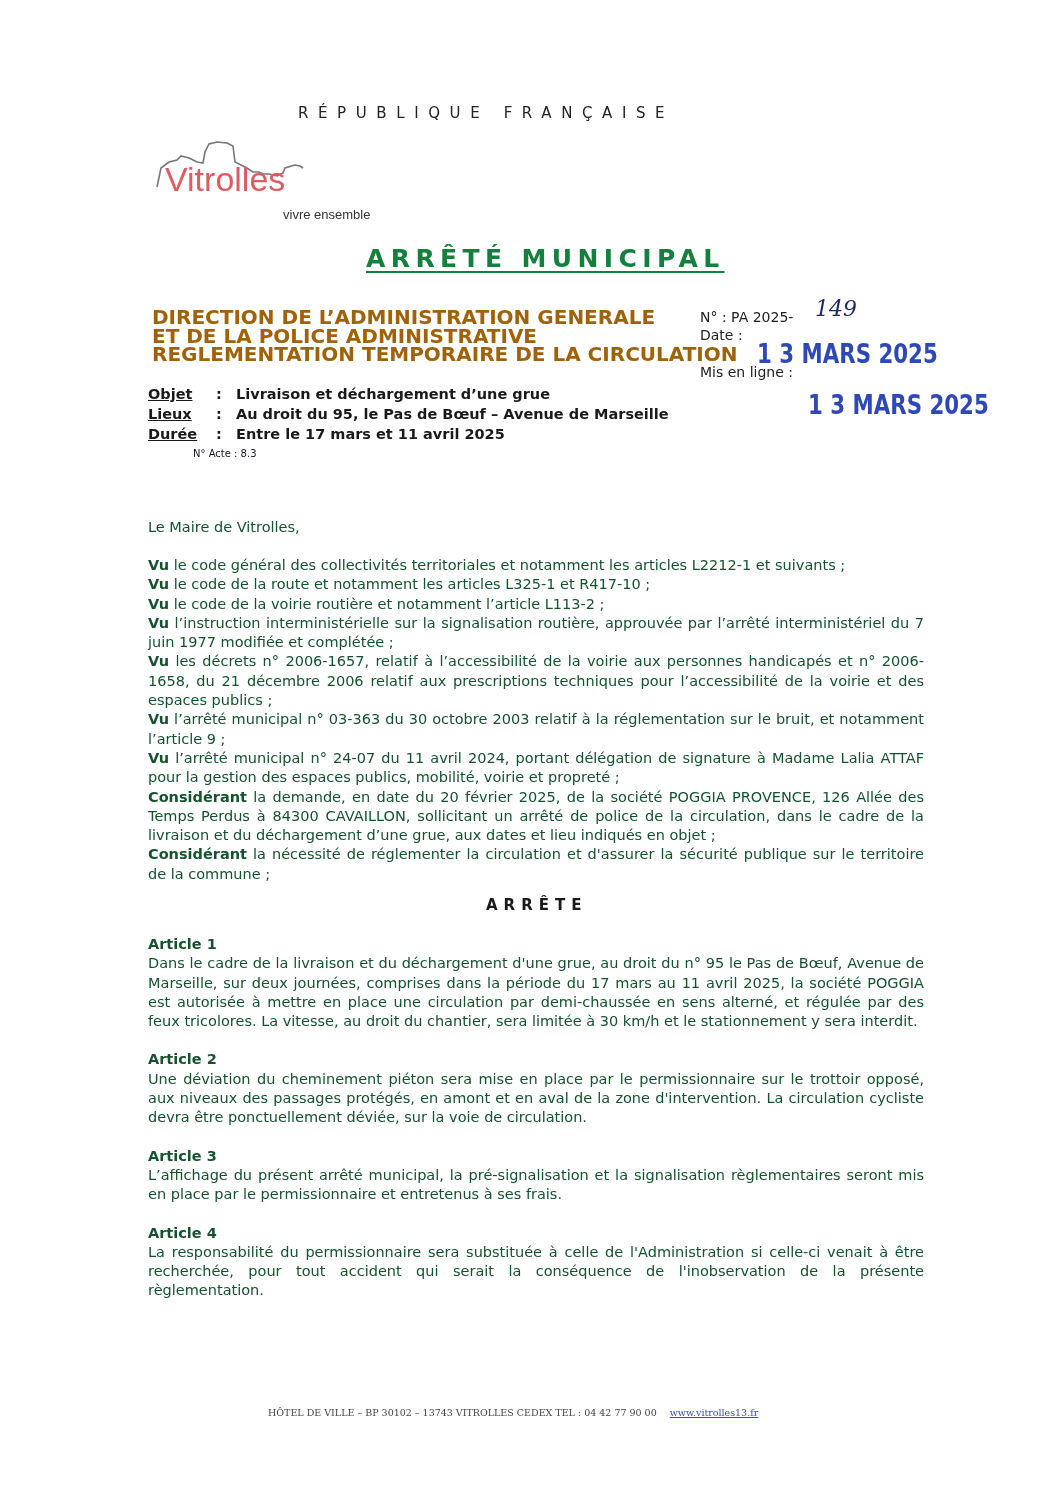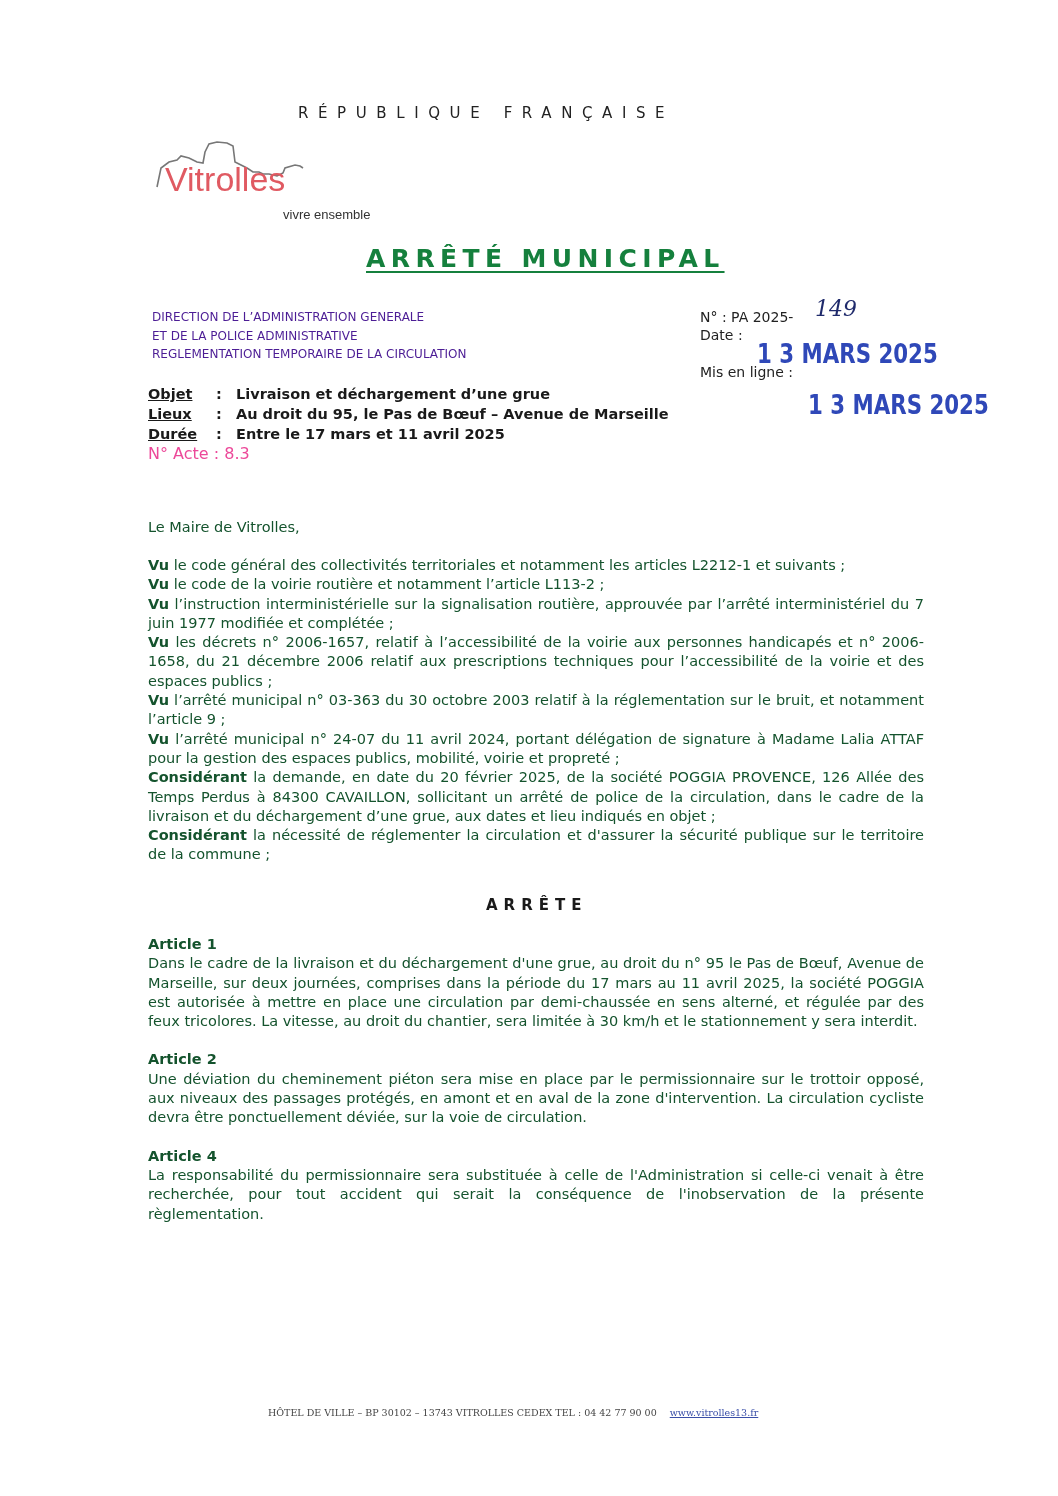--- a/index.html
+++ b/index.html
@@ -19,39 +19,39 @@
     }
     .logo-tag {
       left: 283px; top: 207px; font-family: "Liberation Sans", sans-serif;
       font-size: 13px; color: #333;
     }
     .title {
       left: 366px; top: 244px; font-size: 25px; font-weight: bold; letter-spacing: 5.4px;
       text-decoration: underline; text-underline-offset: 4px; color: #15803d;
       font-family: "DejaVu Sans", sans-serif;
     }
-    .dept { left: 152px; top: 308px; font-size: 12px; line-height: 18.5px; color: #4c1d95; }
+    .dept { left: 152px; top: 308px; font-size: 20px; line-height: 18.5px; color: #a16207; font-weight: bold; }
     .ref { left: 700px; top: 308px; font-size: 14px; line-height: 18px; color: #222; }
     .ref .handwritten {
       font-family: "DejaVu Serif", serif; font-style: italic; font-size: 22px; color: #1f2a6b;
       position: absolute; left: 115px; top: -8px; white-space: nowrap;
     }
     .stamp {
       font-family: "DejaVu Sans", sans-serif; font-weight: bold; color: #2f48b8;
       font-size: 26px; letter-spacing: 0px; transform: scaleX(0.82); transform-origin: left top;
       white-space: nowrap;
     }
     .stamp1 { left: 757px; top: 339px; }
     .stamp2 { left: 808px; top: 390px; }
     .objet { left: 148px; top: 384px; font-size: 14.5px; line-height: 20px; }
     .objet .row { display: flex; white-space: nowrap; }
     .objet .lbl { font-weight: bold; text-decoration: underline; width: 78px; display: inline-block; }
     .objet .colon { font-weight: bold; margin-left: -10px; width: 20px; display: inline-block; }
     .objet .val { font-weight: bold; }
-    .acte { font-size: 16px; color: #ec4899; }
+    .acte { font-size: 10px; color: #0f172a; margin-left: 45px; }
     .body-text {
       left: 148px; font-size: 14.5px; line-height: 19.3px; text-align: justify;
       width: 776px; color: #14532d;
     }
     .maire { top: 518px; }
     .visas { top: 556px; }
     .visas p { margin: 0; }
     .arrete {
       left: 486px; top: 896px; font-size: 15px; font-weight: bold; letter-spacing: 6px;
     }
@@ -111,20 +111,21 @@
       <span class="colon">:</span>
     <span class="val">Entre le 17 mars et 11 avril 2025</span>
   </div>
   <div class="acte">N° Acte : 8.3</div>
 </div>
 
 <div class="abs body-text maire">Le Maire de Vitrolles,</div>
 
 <div class="abs body-text visas">
   <p><b>Vu</b><span> le code général des collectivités territoriales et notamment les articles L2212-1 et suivants ;</span></p>
+  <p><b>Vu</b><span> le code de la route et notamment les articles L325-1 et R417-10 ;</span></p>
   <p><b>Vu</b><span> le code de la voirie routière et notamment l’article L113-2 ;</span></p>
   <p><b>Vu</b><span> l’instruction interministérielle sur la signalisation routière, approuvée par l’arrêté interministériel du 7 juin 1977 modifiée et complétée ;</span></p>
   <p><b>Vu</b><span> les décrets n° 2006-1657, relatif à l’accessibilité de la voirie aux personnes handicapés et n° 2006-1658, du 21 décembre 2006 relatif aux prescriptions techniques pour l’accessibilité de la voirie et des espaces publics ;</span></p>
   <p><b>Vu</b><span> l’arrêté municipal n° 03-363 du 30 octobre 2003 relatif à la réglementation sur le bruit, et notamment l’article 9 ;</span></p>
   <p><b>Vu</b><span> l’arrêté municipal n° 24-07 du 11 avril 2024, portant délégation de signature à Madame Lalia ATTAF pour la gestion des espaces publics, mobilité, voirie et propreté ;</span></p>
   <p><b>Considérant</b><span> la demande, en date du 20 février 2025, de la société POGGIA PROVENCE, 126 Allée des Temps Perdus à 84300 CAVAILLON, sollicitant un arrêté de police de la circulation, dans le cadre de la livraison et du déchargement d’une grue, aux dates et lieu indiqués en objet ;</span></p>
   <p><b>Considérant</b><span> la nécessité de réglementer la circulation et d'assurer la sécurité publique sur le territoire de la commune ;</span></p>
 </div>
 
 <div class="abs arrete">ARRÊTE</div>
@@ -132,20 +133,24 @@
 <div class="abs body-text articles">
   <div class="article">
     <h3>Article 1</h3>
     <p>Dans le cadre de la livraison et du déchargement d'une grue, au droit du n° 95 le Pas de Bœuf, Avenue de Marseille, sur deux journées, comprises dans la période du 17 mars au 11 avril 2025, la société POGGIA est autorisée à mettre en place une circulation par demi-chaussée en sens alterné, et régulée par des feux tricolores. La vitesse, au droit du chantier, sera limitée à 30 km/h et le stationnement y sera interdit.</p>
   </div>
   <div class="article">
     <h3>Article 2</h3>
     <p>Une déviation du cheminement piéton sera mise en place par le permissionnaire sur le trottoir opposé, aux niveaux des passages protégés, en amont et en aval de la zone d'intervention. La circulation cycliste devra être ponctuellement déviée, sur la voie de circulation.</p>
   </div>
   <div class="article">
+    <h3>Article 3</h3>
+    <p>L’affichage du présent arrêté municipal, la pré-signalisation et la signalisation règlementaires seront mis en place par le permissionnaire et entretenus à ses frais.</p>
+  </div>
+  <div class="article">
     <h3>Article 4</h3>
     <p>La responsabilité du permissionnaire sera substituée à celle de l'Administration si celle-ci venait à être recherchée, pour tout accident qui serait la conséquence de l'inobservation de la présente règlementation.</p>
   </div>
 </div>
 
 <div class="abs footer">
   <span>HÔTEL DE VILLE – BP 30102 – 13743 VITROLLES CEDEX     TEL : 04 42 77 90 00</span>
   <a>www.vitrolles13.fr</a>
 </div>
 

